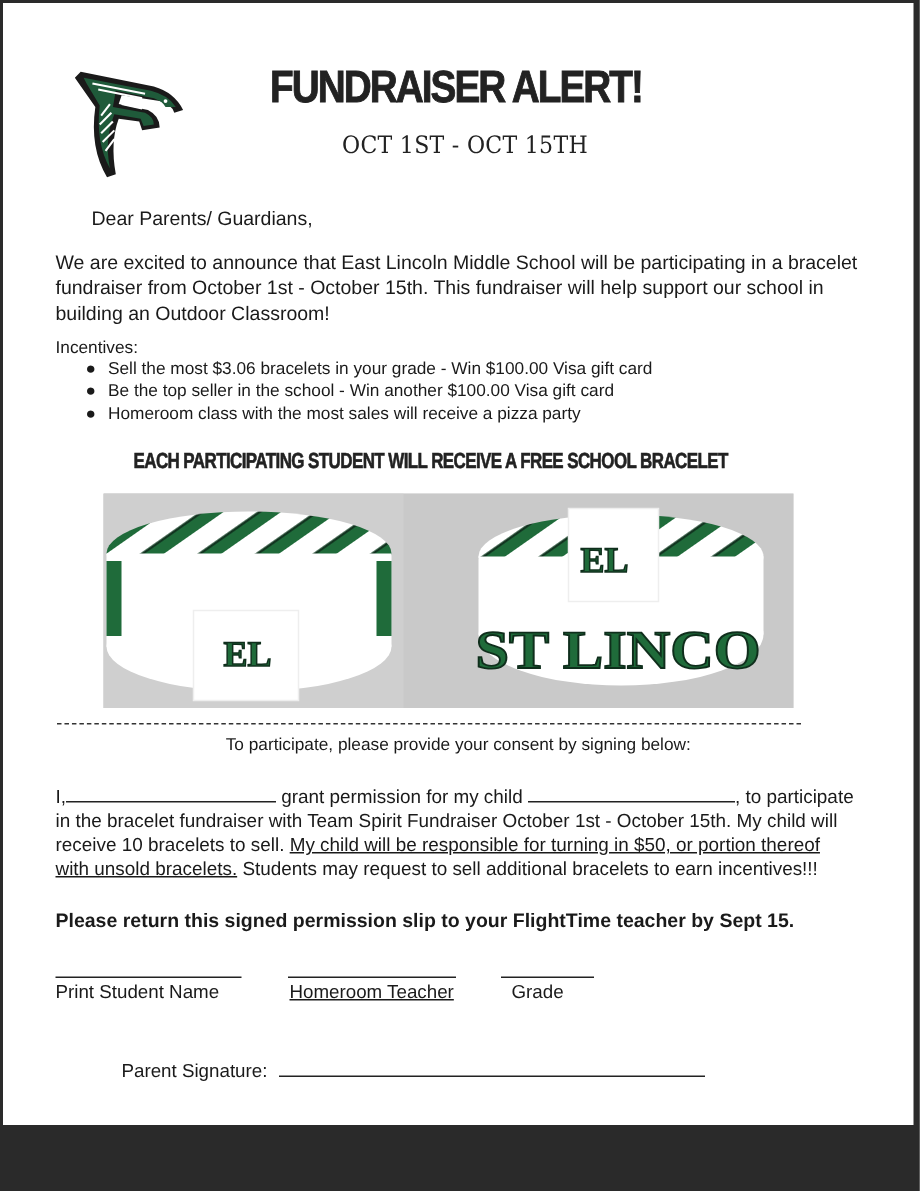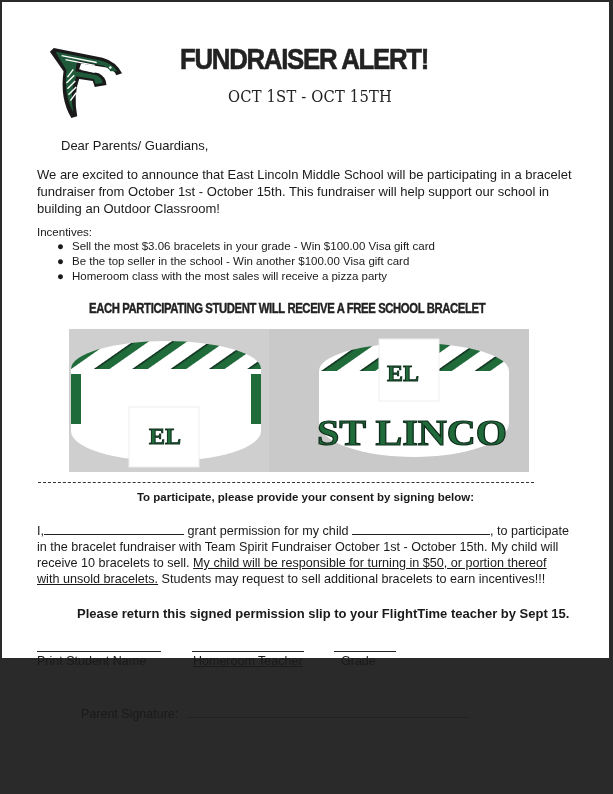--- a/index.html
+++ b/index.html
@@ -1,18 +1,18 @@
 <!DOCTYPE html>
 <html><head>
 <meta charset="utf-8">
 <style>
   html, body { margin:0; padding:0; background:#2a2a2a; }
   body { width:613px; height:794px; position:relative; overflow:hidden; }
   .page {
-    position:absolute; left:2px; top:2px; width:607px; height:656px;
+    position:absolute; left:2px; top:2px; width:607px; height:748px;
     background:#ffffff; font-family:"Liberation Sans", sans-serif; color:#1a1a1a;
   }
   .logo { position:absolute; left:44px; top:42px; width:78px; height:78px; }
   .title {
     position:absolute; left:178px; top:40px; width:260px;
     font-family:"Liberation Sans", sans-serif; font-weight:bold;
     font-size:30px; letter-spacing:-1.5px; color:#222;
     transform:scaleX(0.86); transform-origin:left top; white-space:nowrap;
     -webkit-text-stroke:0.6px #222;
   }
@@ -34,25 +34,25 @@
     transform:scaleX(0.78); transform-origin:left top; -webkit-text-stroke:0.4px #222;
   }
   .bracelet-photo {
     position:absolute; left:67px; top:327px; width:460px; height:143px;
     background:#c9c9c9;
   }
   .dashed {
     position:absolute; left:36px; top:480px; width:496px; height:0;
     border-top:1.5px dashed #333;
   }
-  .consent-heading { position:absolute; left:0; width:607px; top:489px; text-align:center; font-weight:bold; font-size:11.5px; }
+  .consent-heading { position:absolute; left:0; width:607px; top:489px; text-align:center; font-weight:normal; font-size:11.5px; }
   .consent { top:520px; line-height:16px; font-size:12.6px; }
   .blank { display:inline-block; border-bottom:1px solid #222; height:12px; vertical-align:baseline; }
   .u { text-decoration:underline; }
-  .return-note { top:603px; font-weight:bold; font-size:13px;margin-left:40px; }
+  .return-note { top:603px; font-weight:bold; font-size:13px; }
   .sig-line { position:absolute; height:0; border-top:1px solid #222; }
   .sig-label { position:absolute; font-size:12.5px; white-space:nowrap; }
   .parent-sig { position:absolute; left:36px; top:703px; font-size:12.5px; white-space:nowrap;margin-left:43px; }
 </style>
 </head>
 <body>
 
 <div class="page">
 
   <svg class="logo" viewBox="0 0 80 80">

